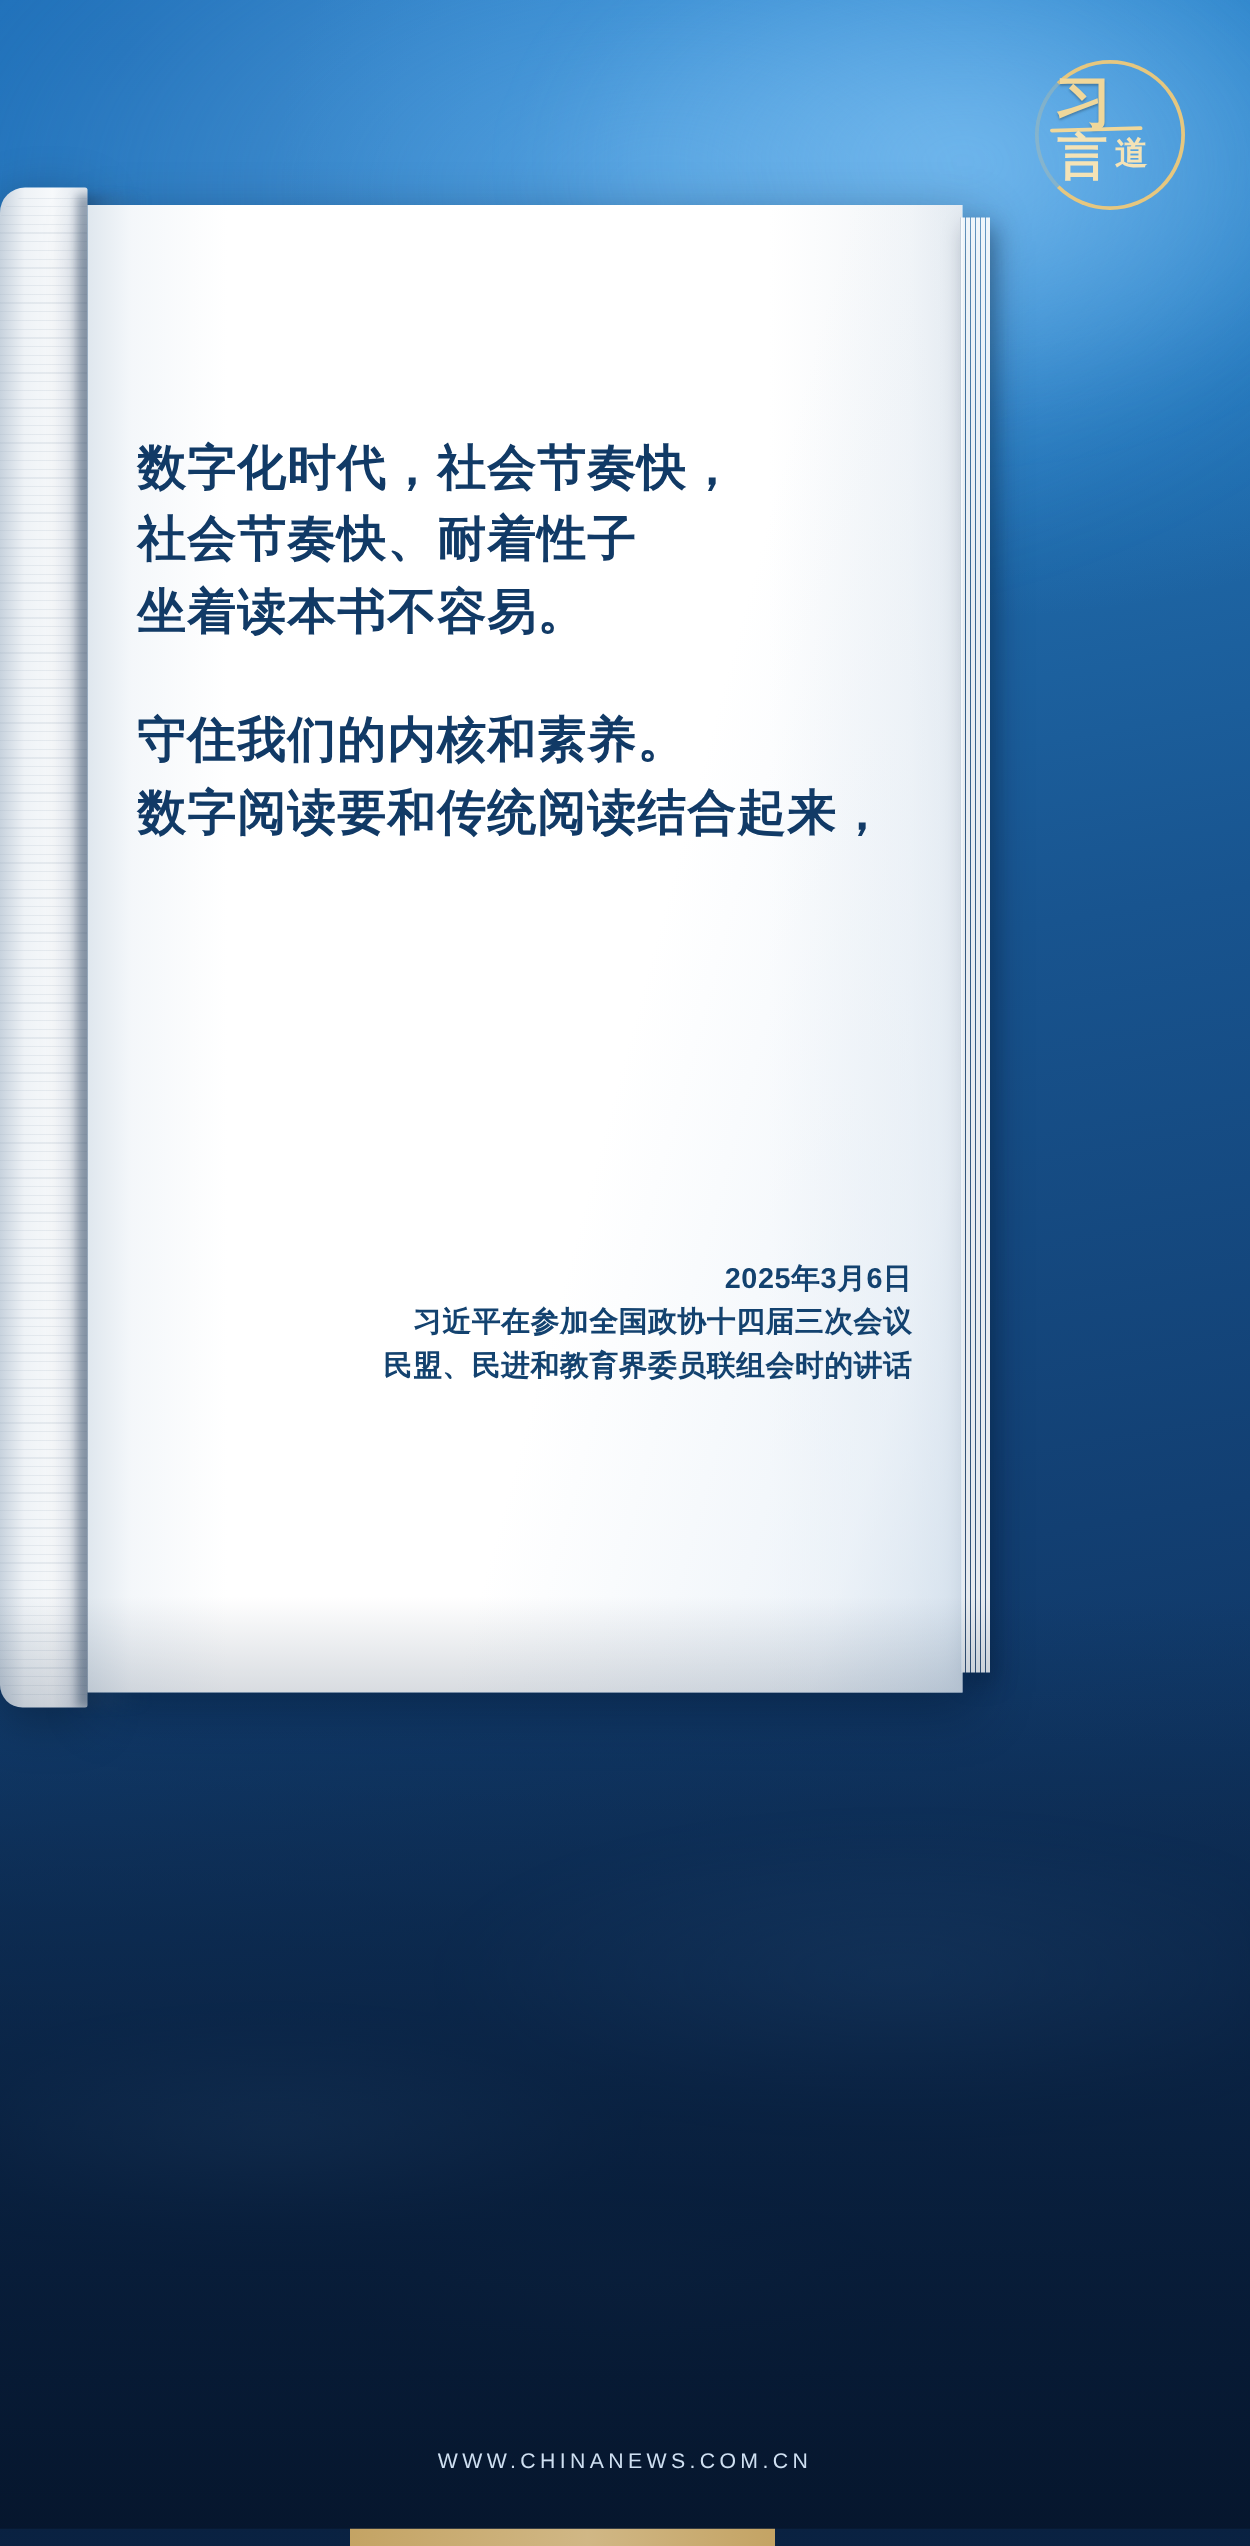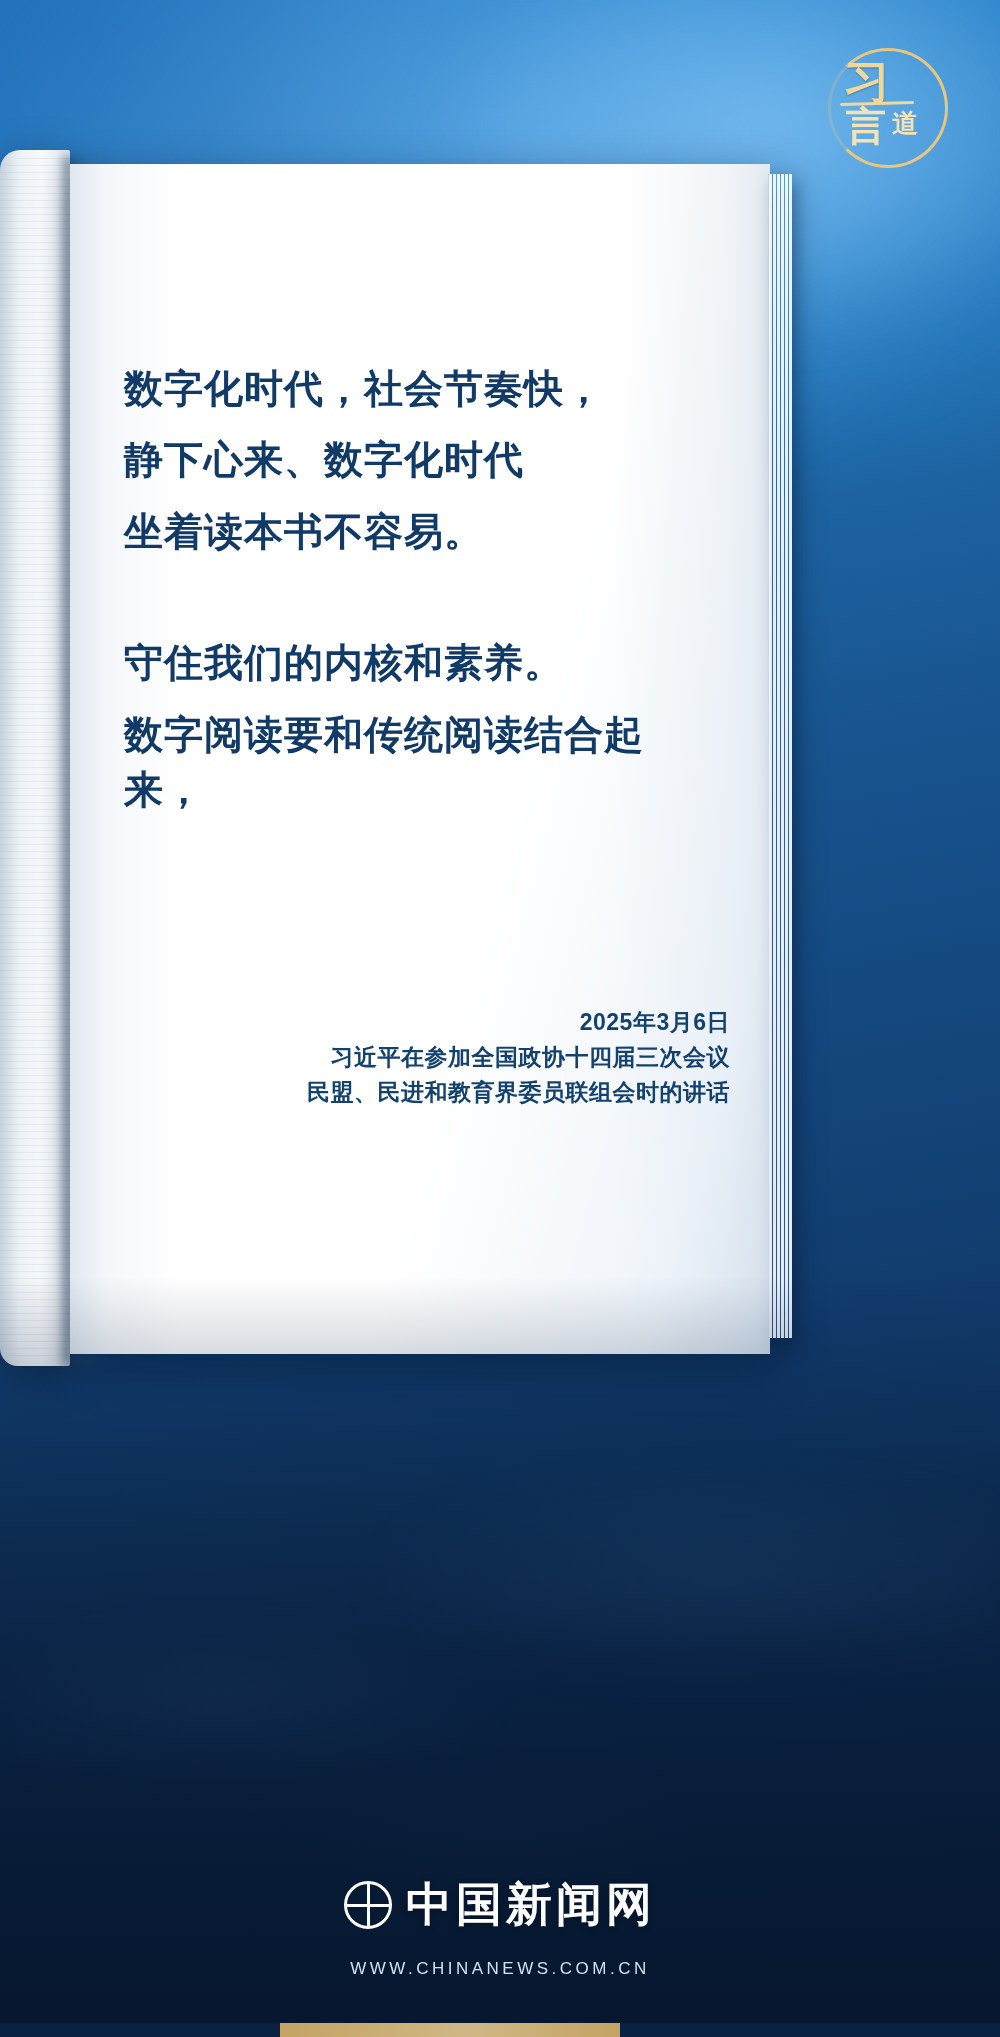--- a/index.html
+++ b/index.html
@@ -194,21 +194,21 @@
     left: 108px;
     top: 345px;
     width: 620px;
     color: #113a66;
     font-weight: 700;
     font-size: 39px;
     line-height: 1.42;
     letter-spacing: 1px;
     font-family: "Liberation Sans", "DejaVu Sans", sans-serif;
   }
-  .quote p { margin: 16px; }
+  .quote p { margin: 2px; }
   .quote .para-gap { height: 44px; }
 
   .attribution {
     position: absolute;
     left: 110px;
     top: 1005px;
     width: 620px;
     color: #13426f;
     font-weight: 700;
     font-size: 23px;
@@ -296,38 +296,34 @@
       <div class="left-page-edges"></div>
     </div>
     <div class="gutter"></div>
     <div class="right-page"></div>
     <div class="page-stack"></div>
     <div class="page-sheen"></div>
   </div>
 
   <div class="quote">
     <p>数字化时代，社会节奏快，</p>
-    <p>静下心来、数字化时代</p>
+    <p>社会节奏快、耐着性子</p>
     <p>坐着读本书不容易。</p>
     <div class="para-gap"></div>
     <p>守住我们的内核和素养。</p>
     <p>数字阅读要和传统阅读结合起来，</p>
   </div>
 
   <div class="attribution">
     <div>2025年3月6日</div>
     <div>习近平在参加全国政协十四届三次会议</div>
     <div>民盟、民进和教育界委员联组会时的讲话</div>
   </div>
 
   <div class="bottom-texture"></div>
   <div class="bottom-haze"></div>
 
   <div class="footer">
-    <div class="logo-row">
-      <div class="globe"></div>
-      <div class="cn-name">中国新闻网</div>
-    </div>
     <div class="url">WWW.CHINANEWS.COM.CN</div>
   </div>
 
   <div class="bottom-bar"></div>
 </div>
 
 </body></html>

